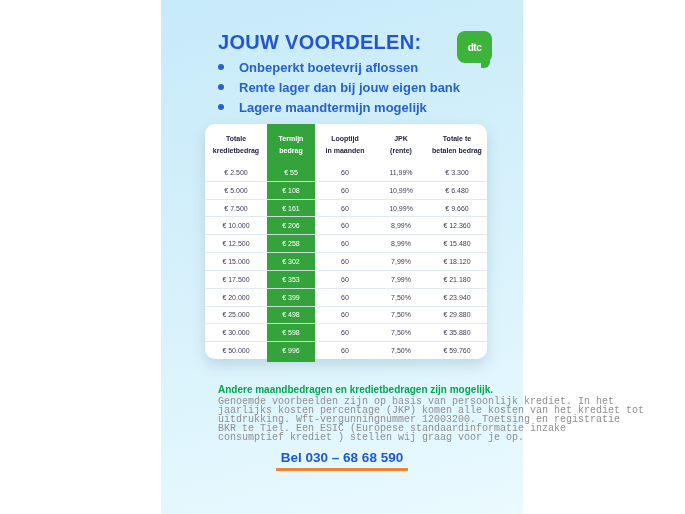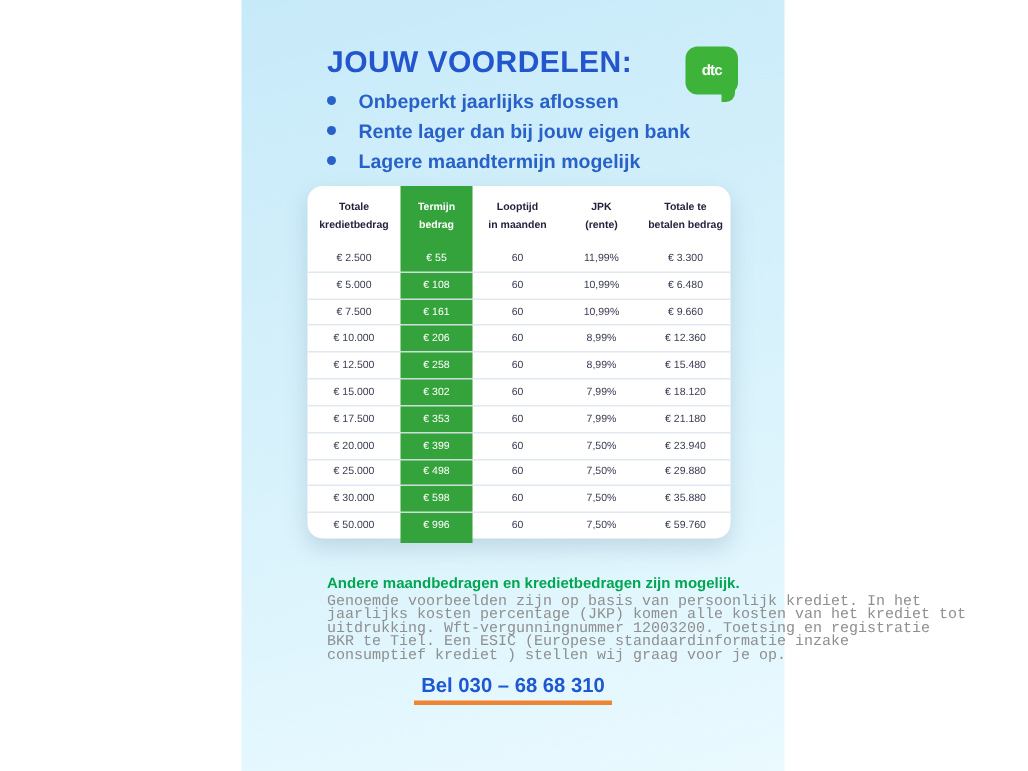--- a/index.html
+++ b/index.html
@@ -54,21 +54,21 @@
 
     <div class="title">JOUW VOORDELEN:</div>
 
     <div class="logo">
       <span>dtc</span>
     </div>
 
     <ul class="benefits">
         <li class="benefit">
           <span class="dot"></span>
-          <span class="btext">Onbeperkt jaarlijks aflossen</span>
+          <span class="btext">Onbeperkt boetevrij aflossen</span>
         </li>
         <li class="benefit">
           <span class="dot"></span>
           <span class="btext">Rente lager dan bij jouw eigen bank</span>
         </li>
         <li class="benefit">
           <span class="dot"></span>
           <span class="btext">Lagere maandtermijn mogelijk</span>
         </li>
       </ul>
@@ -182,18 +182,18 @@
 
     <div class="disclaimer">
         <div class="dline">Genoemde voorbeelden zijn op basis van persoonlijk krediet. In het</div>
         <div class="dline">jaarlijks kosten percentage (JKP) komen alle kosten van het krediet tot</div>
         <div class="dline">uitdrukking. Wft-vergunningnummer 12003200. Toetsing en registratie</div>
         <div class="dline">BKR te Tiel. Een ESIC (Europese standaardinformatie inzake</div>
         <div class="dline">consumptief krediet ) stellen wij graag voor je op.</div>
       </div>
 
     <div class="phone-wrap">
-      <a href="#" class="phone">Bel 030 – 68 68 310</a>
+      <a href="#" class="phone">Bel 030 – 68 68 590</a>
     </div>
 
 
   </div>
 </div>
 
 </body></html>

